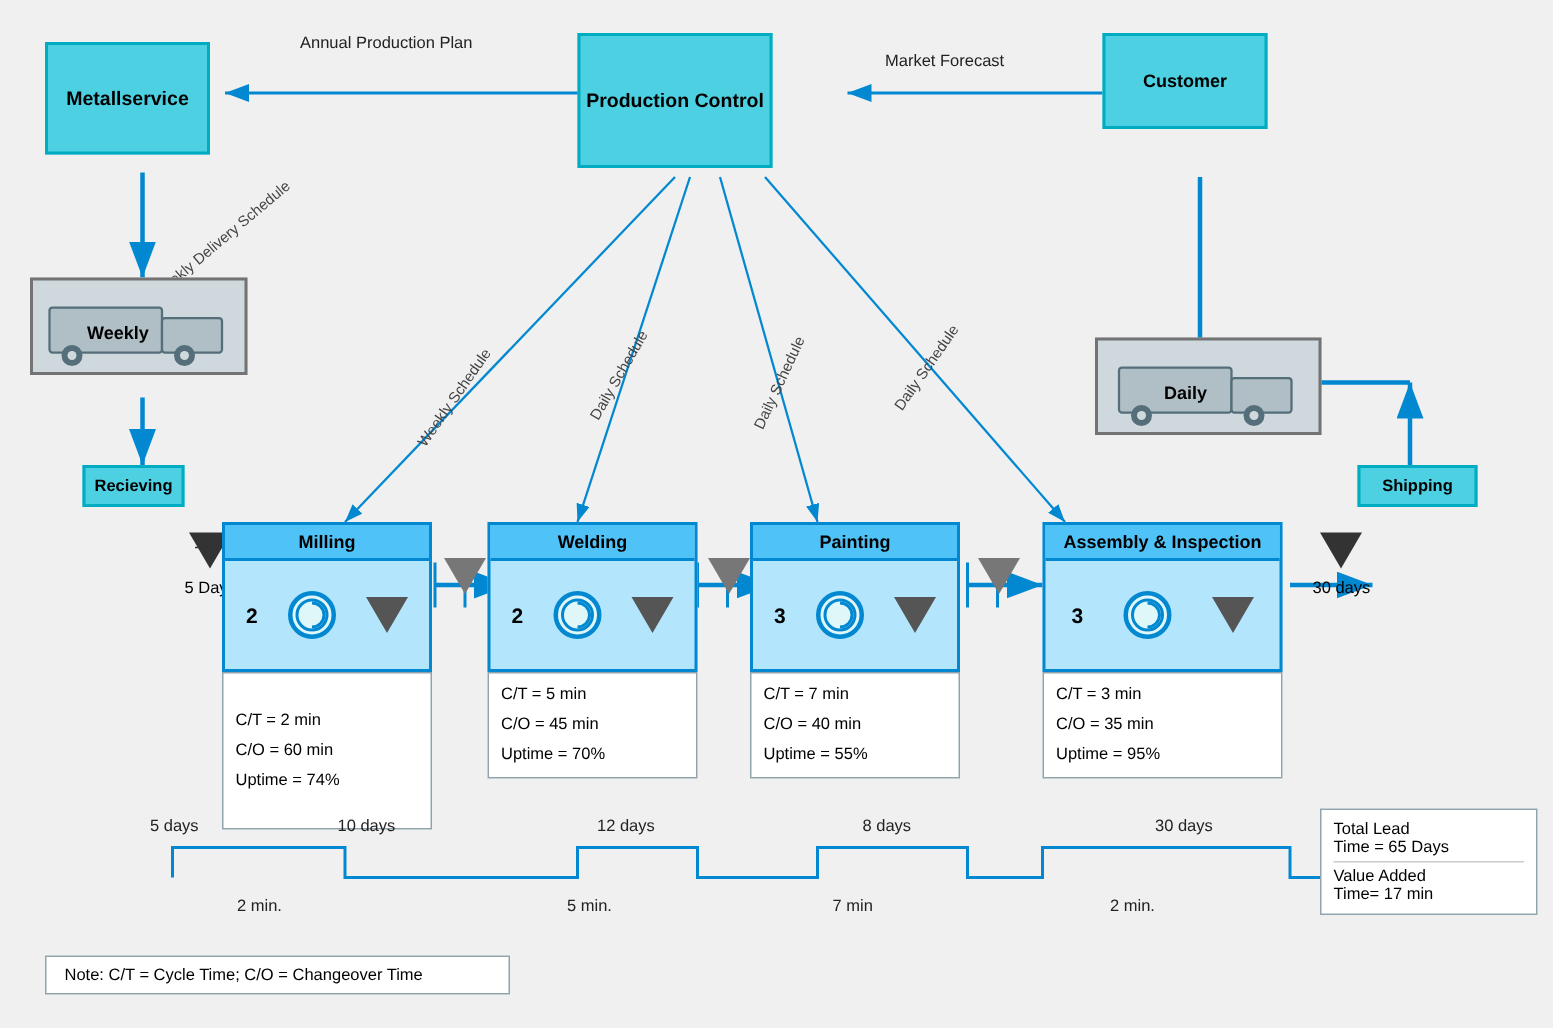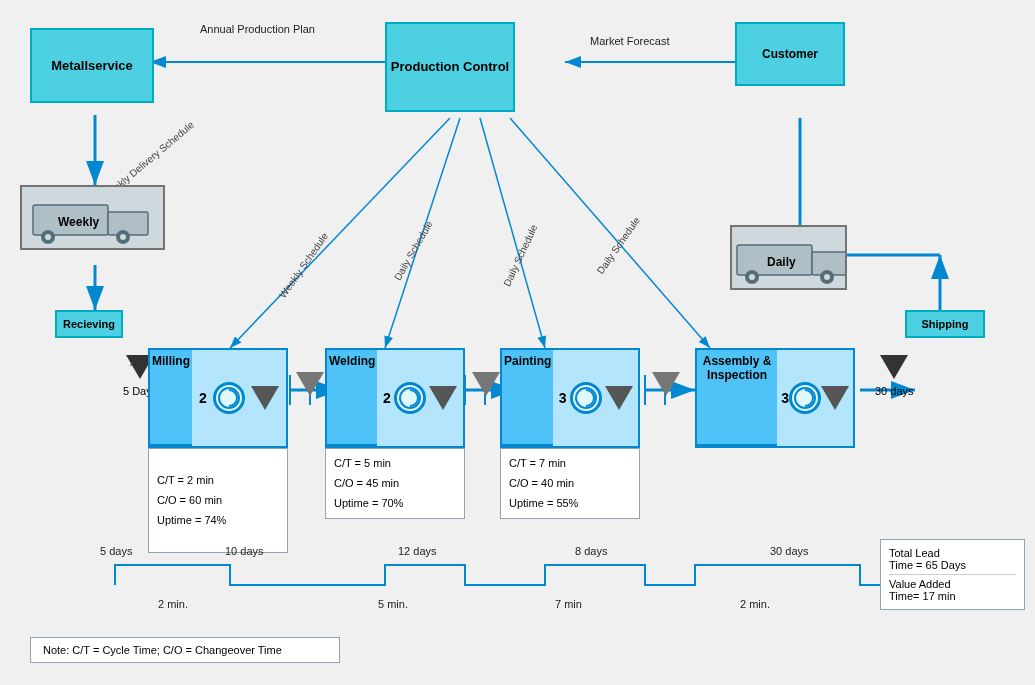--- a/index.html
+++ b/index.html
@@ -46,21 +46,21 @@
       background: #fff;
       border: 1.5px solid #90a4ae;
       color: #000;
       position: absolute;
     }
     .process-box {
       background: #b3e5fc;
       border: 2px solid #0288d1;
       position: absolute;
       display: flex;
-      flex-direction: row;
+      flex-direction: column;
     }
     .process-header {
       background: #4fc3f7;
       border-bottom: 2px solid #0288d1;
       text-align: center;
       font-weight: bold;
       padding: 4px 2px;
       font-size: 12px;
     }
     .process-body {
@@ -198,21 +198,21 @@
     <line x1="940" y1="310" x2="940" y2="255" stroke="#0288d1" stroke-width="3" marker-end="url(#arrowhead)"></line>
 
     <line x1="800" y1="118" x2="800" y2="255" stroke="#0288d1" stroke-width="3"></line>
     <line x1="800" y1="255" x2="940" y2="255" stroke="#0288d1" stroke-width="3"></line>
 
     <line x1="130" y1="365" x2="145" y2="365" stroke="#333" stroke-width="1"></line>
 
     <polyline points="115,585 115,565 230,565 230,585 385,585 385,565 465,565 465,585 545,585 545,565 645,565 645,585 695,585 695,565 860,565 860,585 940,585" fill="none" stroke="#0288d1" stroke-width="2"></polyline>
   </svg>
 
-  <div class="box-blue" style="left:30px;top:28px;width:124px;height:75px;font-size:13px;">
+  <div class="box-blue" style="left:30px;top:28px;width:110px;height:75px;font-size:13px;">
     <span>Metallservice</span>
   </div>
 
   <div class="box-blue" style="left:385px;top:22px;width:130px;height:90px;font-size:13px;text-align:center;line-height:1.3;">
     <span>Production Control</span>
   </div>
 
   <div class="box-blue" style="left:735px;top:22px;width:110px;height:64px;font-size:12px;">
     <span>Customer</span>
   </div>
@@ -235,21 +235,21 @@
       <rect x="5" y="15" width="75" height="30" fill="#b0bec5" stroke="#546e7a" stroke-width="1.5" rx="2"></rect>
       <rect x="80" y="22" width="40" height="23" fill="#b0bec5" stroke="#546e7a" stroke-width="1.5" rx="2"></rect>
       <circle cx="20" cy="47" r="7" fill="#546e7a"></circle>
       <circle cx="20" cy="47" r="3" fill="#cfd8dc"></circle>
       <circle cx="95" cy="47" r="7" fill="#546e7a"></circle>
       <circle cx="95" cy="47" r="3" fill="#cfd8dc"></circle>
       <text x="30" y="36" font-size="12" font-weight="bold" fill="#000">Weekly</text>
     </svg>
   </div>
 
-  <div class="box-gray" style="left:730px;top:225px;width:117px;height:65px;font-size:12px;">
+  <div class="box-gray" style="left:730px;top:225px;width:151px;height:65px;font-size:12px;">
     <svg width="130" height="55">
       <rect x="5" y="15" width="75" height="30" fill="#b0bec5" stroke="#546e7a" stroke-width="1.5" rx="2"></rect>
       <rect x="80" y="22" width="40" height="23" fill="#b0bec5" stroke="#546e7a" stroke-width="1.5" rx="2"></rect>
       <circle cx="20" cy="47" r="7" fill="#546e7a"></circle>
       <circle cx="20" cy="47" r="3" fill="#cfd8dc"></circle>
       <circle cx="95" cy="47" r="7" fill="#546e7a"></circle>
       <circle cx="95" cy="47" r="3" fill="#cfd8dc"></circle>
       <text x="35" y="36" font-size="12" font-weight="bold" fill="#000">Daily</text>
     </svg>
   </div>
@@ -363,20 +363,25 @@
       <div class="circle-icon">
         <svg width="24" height="24">
           <circle cx="12" cy="12" r="10" fill="none" stroke="#0288d1" stroke-width="2"></circle>
           <path d="M12,4 A8,8 0 0,1 12,20" fill="none" stroke="#0288d1" stroke-width="2"></path>
         </svg>
       </div>
       <div class="triangle-inv" style="border-top-color:#555;"></div>
     </div>
   </div>
 
+  <div class="box-white" style="left:695px;top:448px;width:160px;padding:5px 8px;line-height:1.8;">
+    <div><span>C/T = 3 min</span></div>
+    <div><span>C/O = 35 min</span></div>
+    <div><span>Uptime = 95%</span></div>
+  </div>
 
   <div class="rotated" style="left:265px;top:260px;transform:rotate(-55deg);font-size:10px;">
     <span>Weekly Schedule</span>
   </div>
   <div class="rotated" style="left:380px;top:245px;transform:rotate(-60deg);font-size:10px;">
     <span>Daily Schedule</span>
   </div>
   <div class="rotated" style="left:487px;top:250px;transform:rotate(-65deg);font-size:10px;">
     <span>Daily Schedule</span>
   </div>

